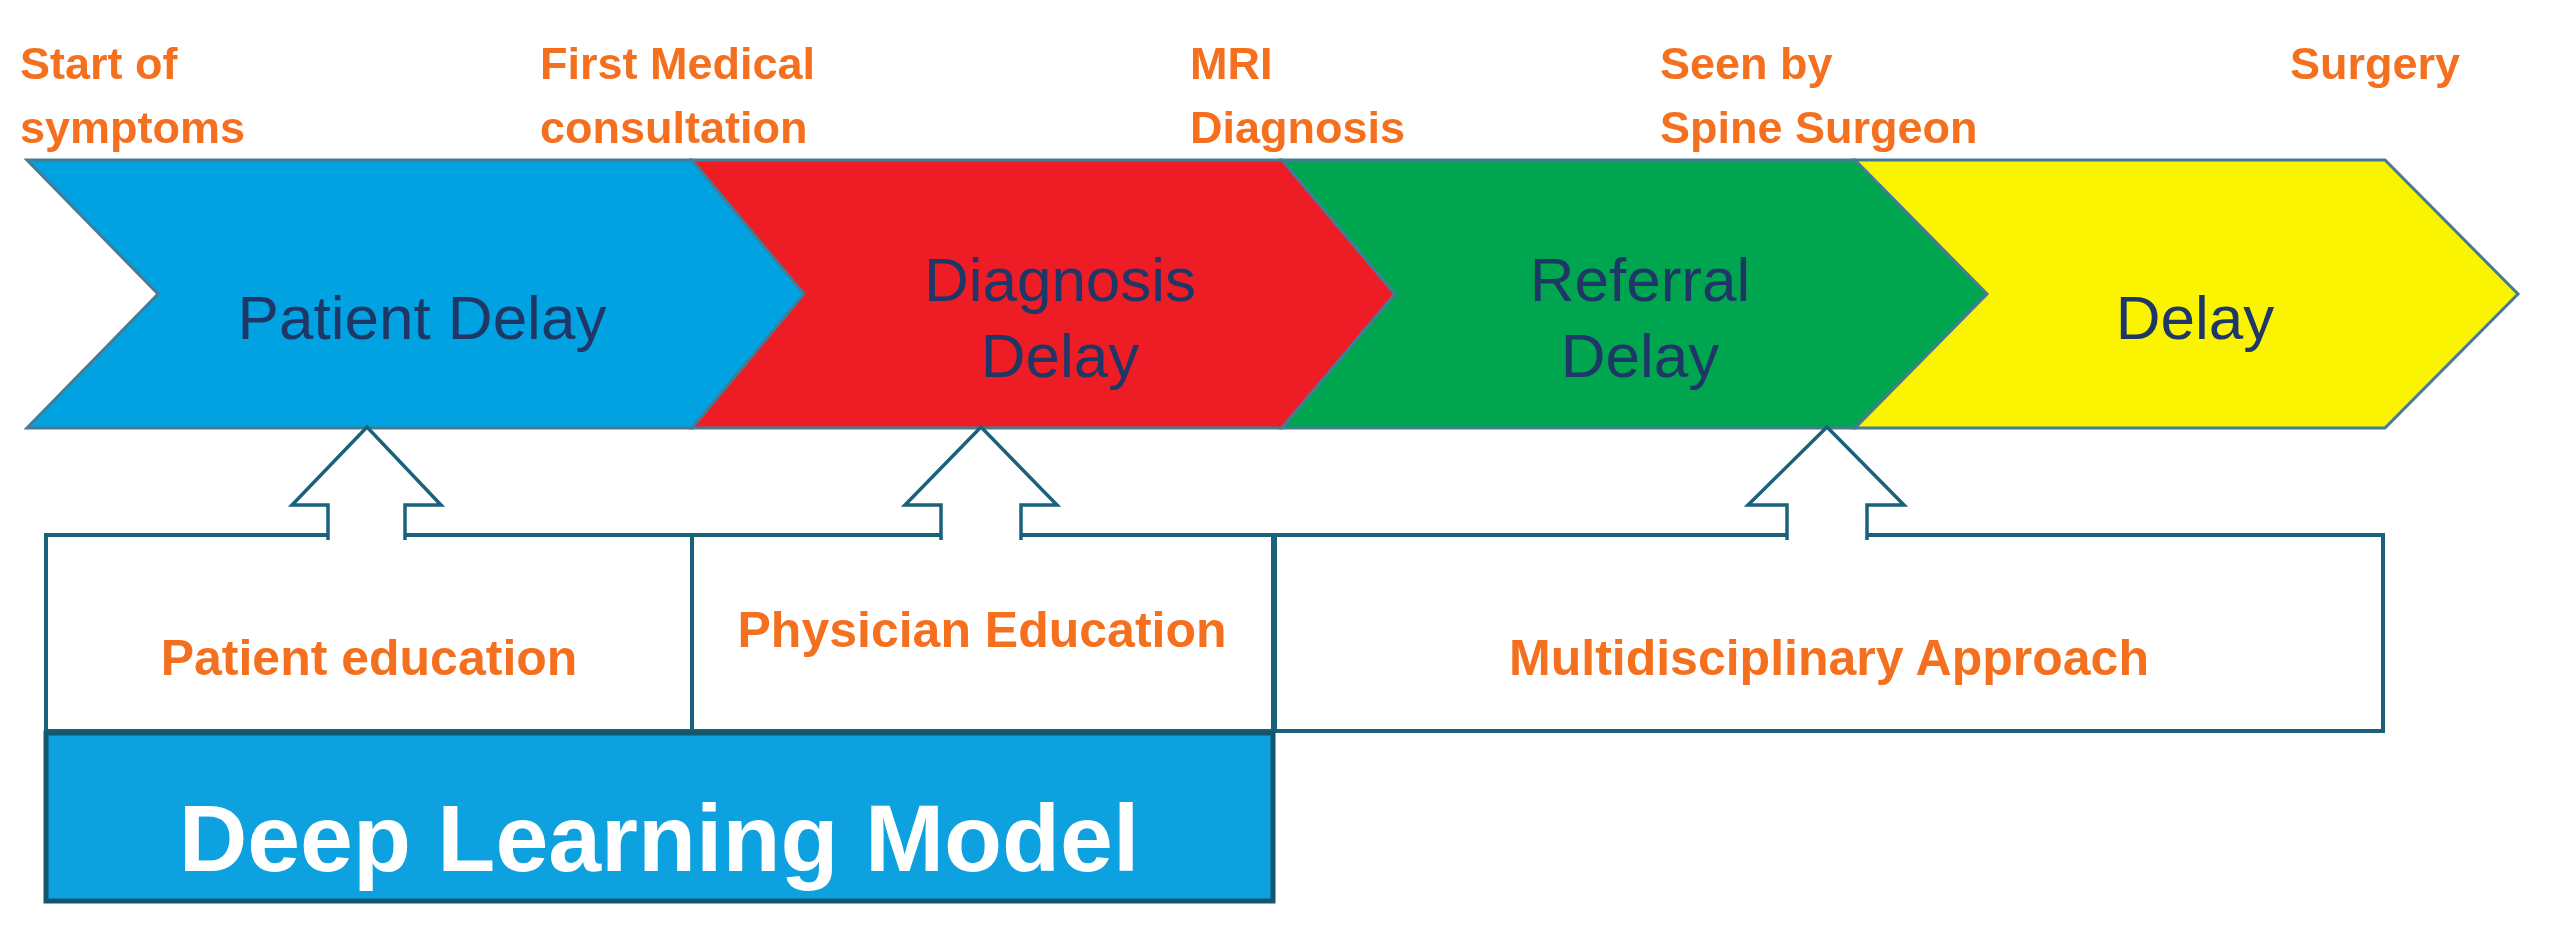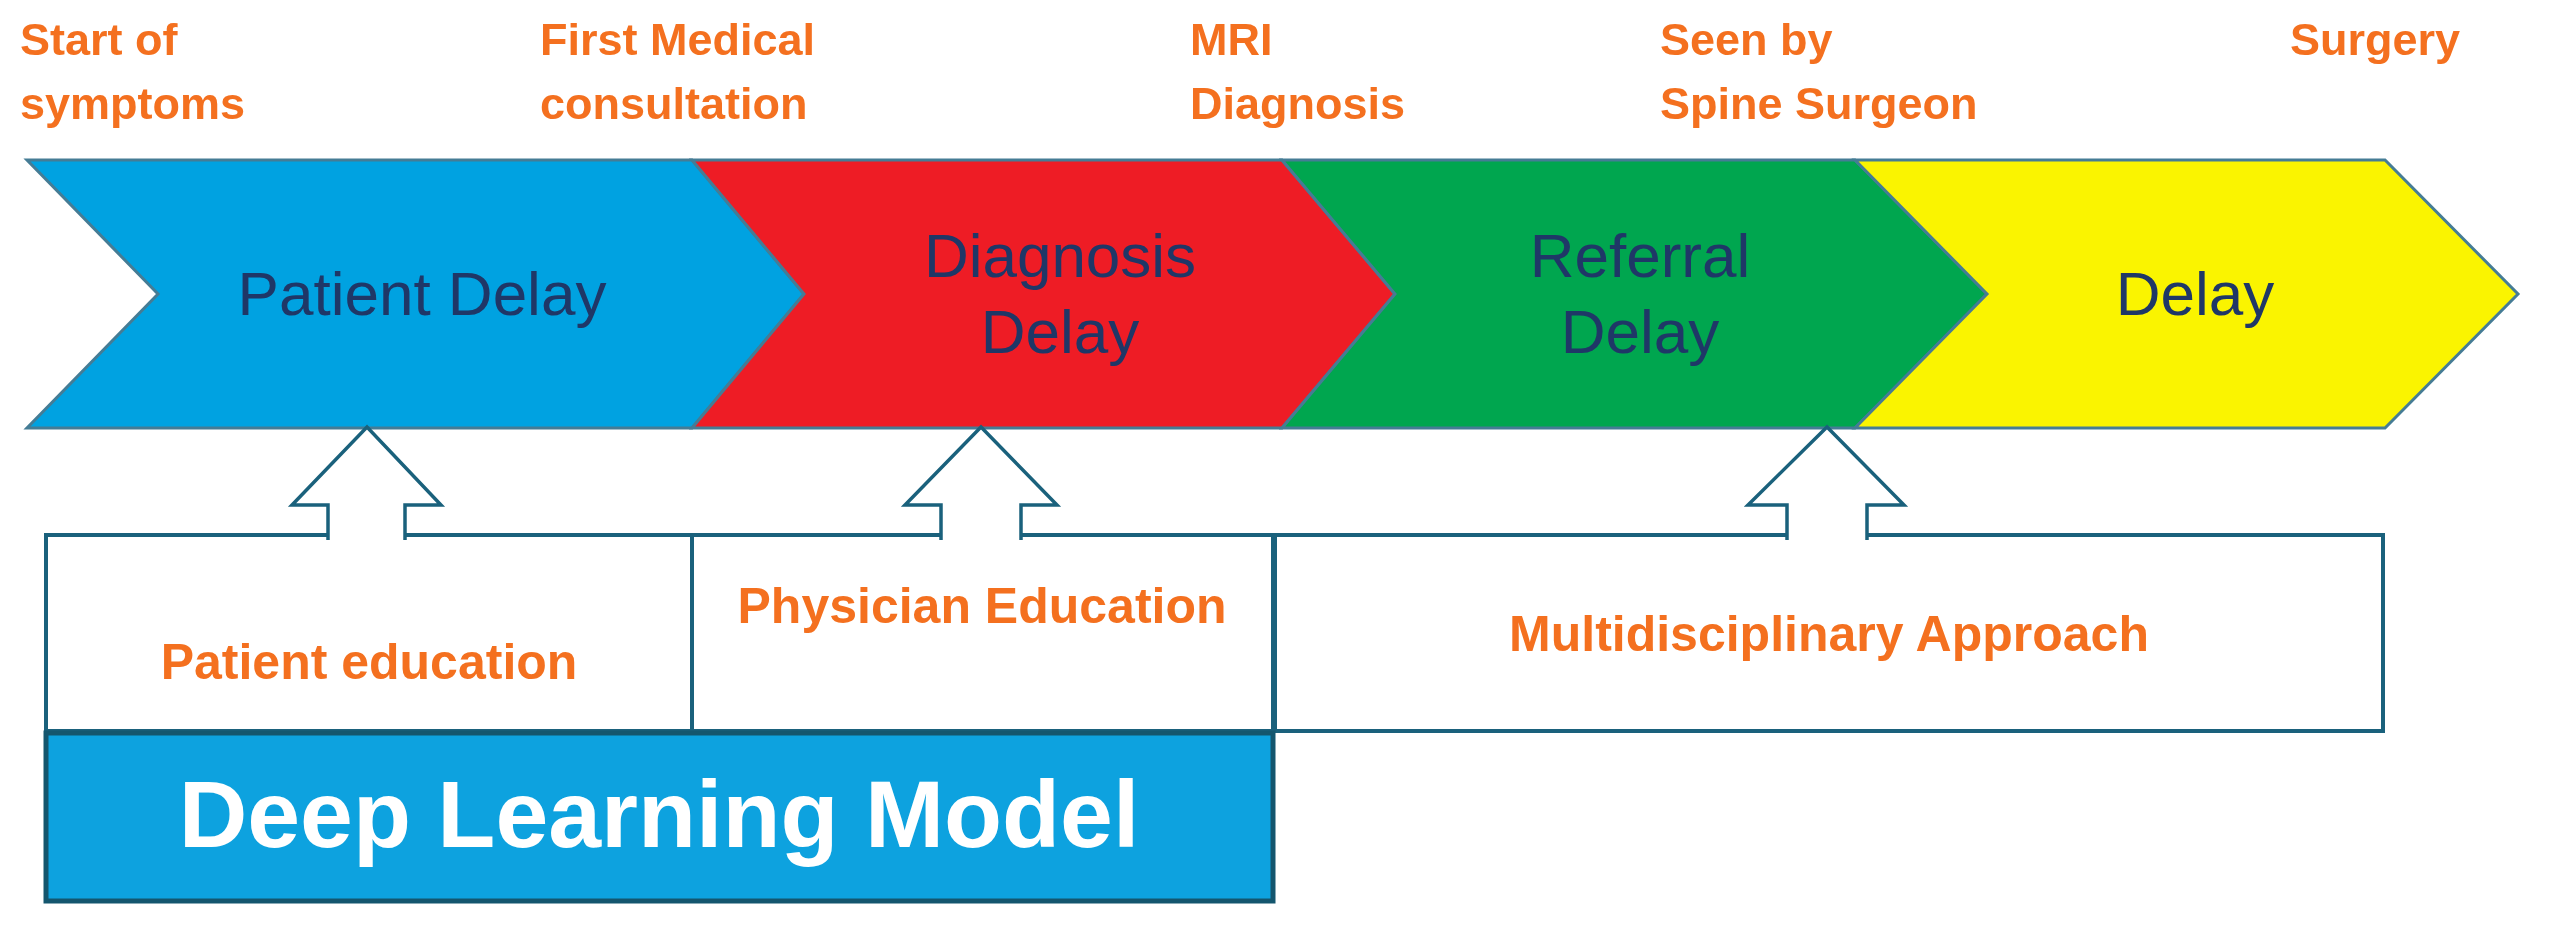--- a/index.html
+++ b/index.html
@@ -13,21 +13,21 @@
     width: 2549px;
     height: 929px;
     background: #ffffff;
     overflow: hidden;
   }
   .figure svg {
     position: absolute;
     left: 0;
     top: 0;
   }
-  .txt { position: absolute; white-space: nowrap; }
+  .txt { position: absolute; white-space: nowrap; margin-top: 24px; }
 
   
   .milestone {
     color: #F4701F;
     font-weight: bold;
     font-size: 45px;
     line-height: 64px;
   }
   .m1 { left: 20px;   top: 8px; }
   .m2 { left: 540px;  top: 8px; }
@@ -48,21 +48,21 @@
   .s3 { left: 1640px; top: 294px; text-align: center; }
   .s4 { left: 2195px; top: 294px; }
 
   
   .box-label {
     color: #F4701F;
     font-weight: bold;
     font-size: 50px;
     transform: translate(-50%, -50%);
   }
-  .b1 { left: 369px;  top: 662px; }
+  .b1 { left: 369px;  top: 634px; }
   .b2 { left: 982px;  top: 606px; }
   .b3 { left: 1829px; top: 634px; }
 
   
   .model-label {
     color: #ffffff;
     font-weight: bold;
     font-size: 95px;
     transform: translate(-50%, -52%);
   }

